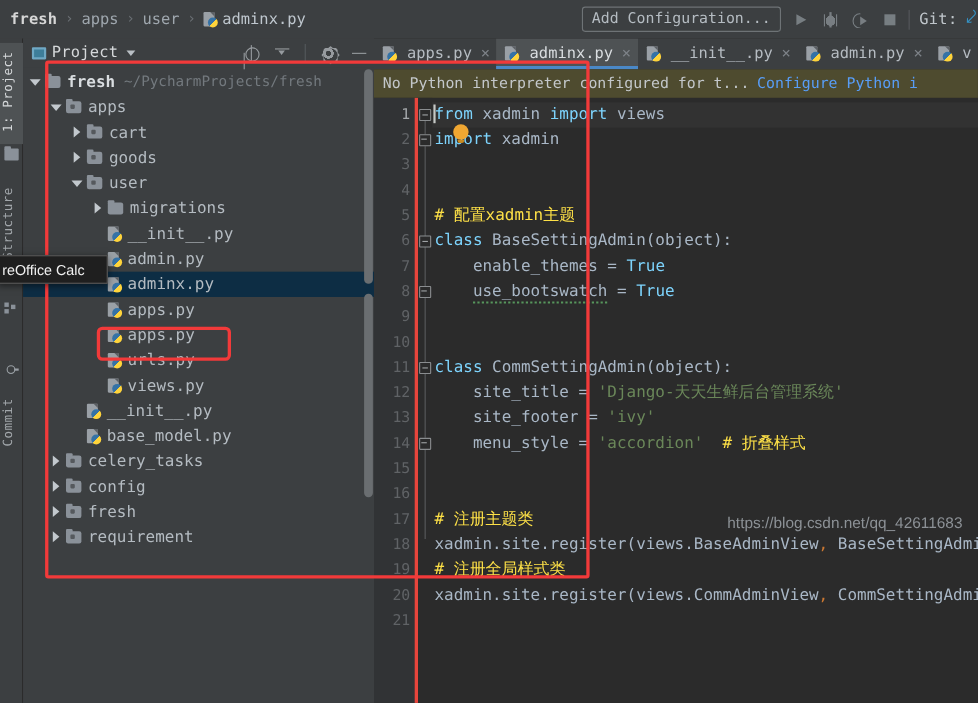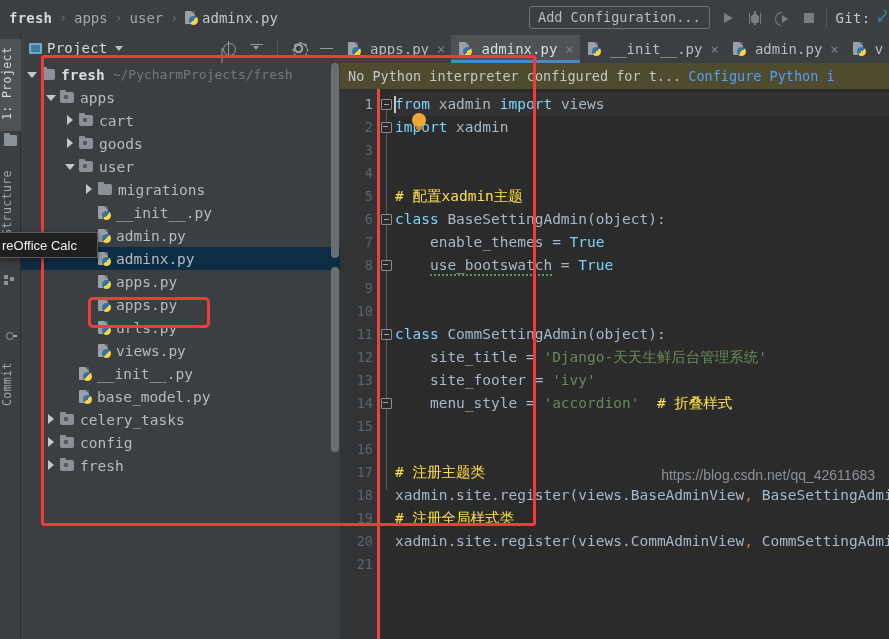--- a/index.html
+++ b/index.html
@@ -552,20 +552,26 @@
           <span style="display: inline-block; flex: 0 0 auto; width: 25px;"></span>
           <span class="arw closed"></span>
           <span class="folder-ico mod"></span>
           <span class="label">config</span>
         </div>
         <div class="row">
           <span style="display: inline-block; flex: 0 0 auto; width: 25px;"></span>
           <span class="arw closed"></span>
           <span class="folder-ico mod"></span>
           <span class="label">fresh</span>
+        </div>
+        <div class="row">
+          <span style="display: inline-block; flex: 0 0 auto; width: 25px;"></span>
+          <span class="arw closed"></span>
+          <span class="folder-ico mod"></span>
+          <span class="label">requirement</span>
         </div>
       </div>
 
     <div class="tree-scrollbar"></div>
     <div class="tree-scrollbar b2"></div>
   </div>
 
   <div class="tooltip">
     <span>reOffice Calc</span>
   </div>

